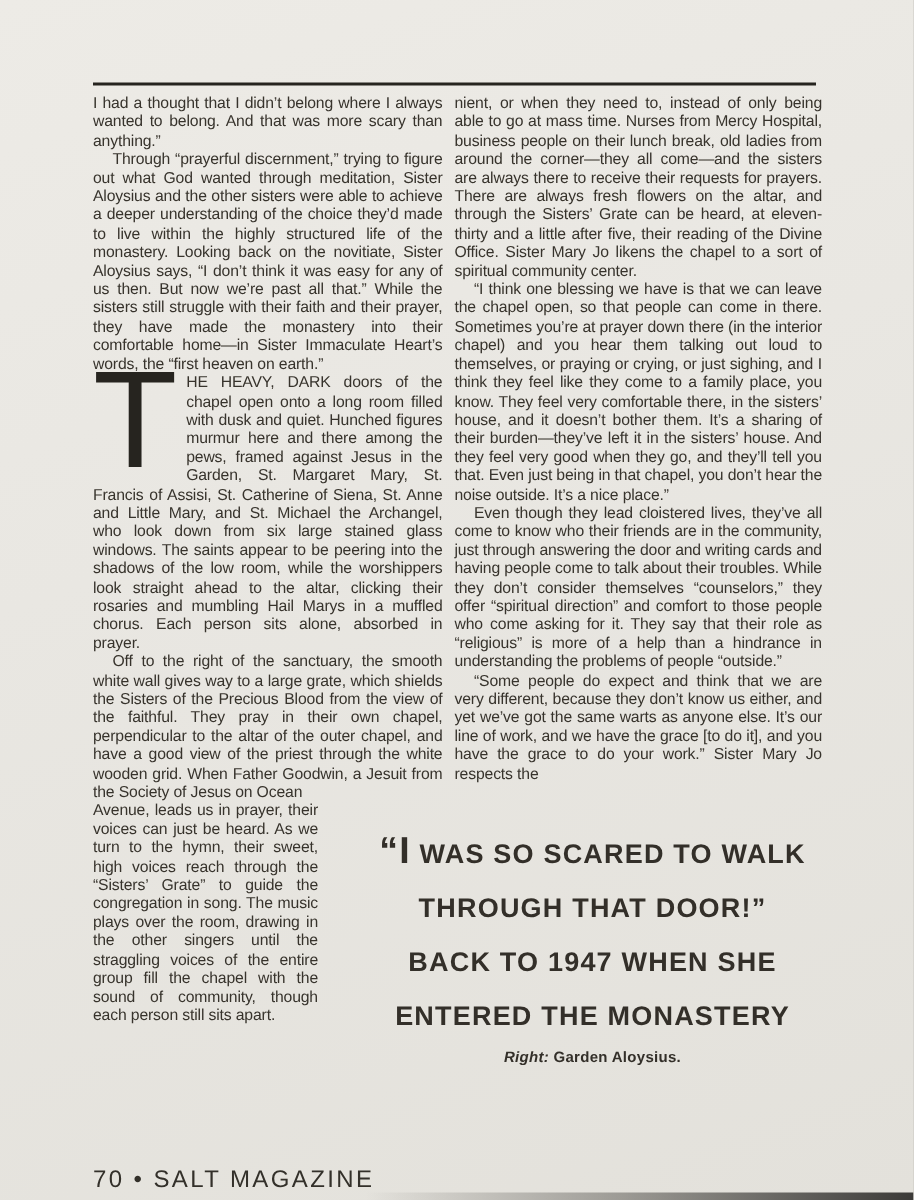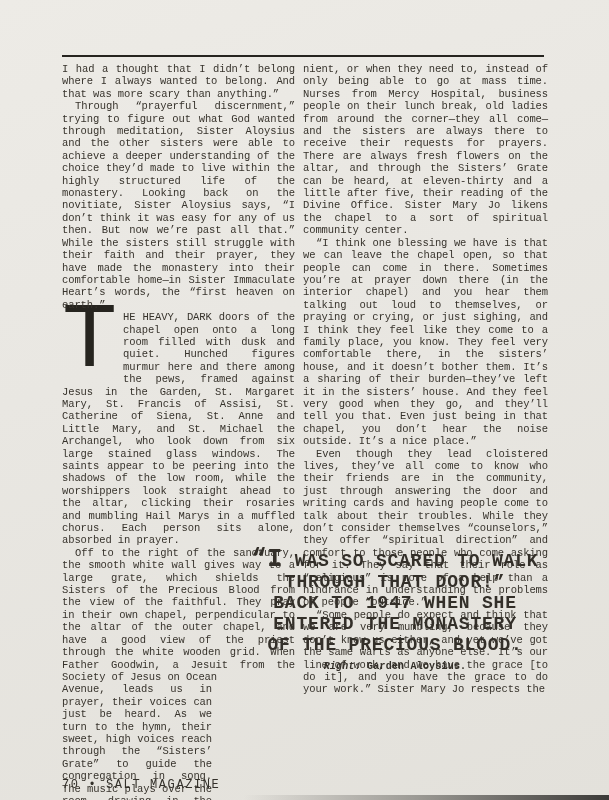--- a/index.html
+++ b/index.html
@@ -4,21 +4,21 @@
 <style>
   html, body { margin: 0; padding: 0; }
   body { background: #c8c6c1; }
 
   .page {
     position: relative;
     width: 609px;
     height: 800px;
     margin: 0 auto;
     background: linear-gradient(160deg, #edebe6 0%, #e9e7e2 40%, #e3e1db 100%);
-    font-family: Liberation Mono, monospace;
+    font-family: Liberation Sans, sans-serif;
     color: #37332c;
     overflow: hidden;
   }
 
   .rule {
     position: absolute;
     left: 62px;
     top: 55px;
     width: 482px;
     height: 2px;
@@ -54,39 +54,39 @@
     position: absolute;
     left: 230px;
     top: 549px;
     width: 330px;
     text-align: center;
     font-weight: bold;
     color: #332f29;
   }
   .pq-line {
     font-size: 18px;
-    line-height: 21px;
+    line-height: 36px;
     letter-spacing: 0.8px;
     white-space: nowrap;
   }
   .pq-lead { font-size: 25px; }
 
   .pq-caption {
     margin-top: 5px;
     font-size: 10px;
     font-weight: bold;
     letter-spacing: 0.2px;
   }
   .pq-caption .cap-label { font-style: italic; margin-top: 20px; }
 
   .footer {
     position: absolute;
     left: 62px;
     top: 778px;
-    font-size: 12px;
+    font-size: 16px;
     letter-spacing: 1.6px;
     color: #33302a;
   }
 
   .scan-edge {
     position: absolute;
     left: 0;
     bottom: 0;
     width: 100%;
     height: 5px;
@@ -112,29 +112,28 @@
     <p class="indent">Off to the right of the sanctuary, the smooth white wall gives way to a large grate, which shields the Sisters of the Precious Blood from the view of the faithful. They pray in their own chapel, perpendicular to the altar of the outer chapel, and have a good view of the priest through the white wooden grid. When Father Goodwin, a Jesuit from the Society of Jesus on Ocean</p>
     <div class="narrow-block">
       <p>Avenue, leads us in prayer, their voices can just be heard. As we turn to the hymn, their sweet, high voices reach through the “Sisters’ Grate” to guide the congregation in song. The music plays over the room, drawing in the other singers until the straggling voices of the entire group fill the chapel with the sound of community, though each person still sits apart.</p>
     </div>
   </div>
 
   <div class="col col-right">
     <p>nient, or when they need to, instead of only being able to go at mass time. Nurses from Mercy Hospital, business people on their lunch break, old ladies from around the corner—they all come—and the sisters are always there to receive their requests for prayers. There are always fresh flowers on the altar, and through the Sisters’ Grate can be heard, at eleven-thirty and a little after five, their reading of the Divine Office. Sister Mary Jo likens the chapel to a sort of spiritual community center.</p>
     <p class="indent">“I think one blessing we have is that we can leave the chapel open, so that people can come in there. Sometimes you’re at prayer down there (in the interior chapel) and you hear them talking out loud to themselves, or praying or crying, or just sighing, and I think they feel like they come to a family place, you know. They feel very comfortable there, in the sisters’ house, and it doesn’t bother them. It’s a sharing of their burden—they’ve left it in the sisters’ house. And they feel very good when they go, and they’ll tell you that. Even just being in that chapel, you don’t hear the noise outside. It’s a nice place.”</p>
     <p class="indent">Even though they lead cloistered lives, they’ve all come to know who their friends are in the community, just through answering the door and writing cards and having people come to talk about their troubles. While they don’t consider themselves “counselors,” they offer “spiritual direction” and comfort to those people who come asking for it. They say that their role as “religious” is more of a help than a hindrance in understanding the problems of people “outside.”</p>
-    <p class="indent">“Some people do expect and think that we are very mumbling, because they don’t know us either, and yet we’ve got the same warts as anyone else. It’s our line of work, and we have the grace [to do it], and you have the grace to do your work.” Sister Mary Jo respects the</p>
+    <p class="indent">“Some people do expect and think that we are very different, because they don’t know us either, and yet we’ve got the same warts as anyone else. It’s our line of work, and we have the grace [to do it], and you have the grace to do your work.” Sister Mary Jo respects the</p>
   </div>
 
   <div class="pull-quote">
     <div class="pq-line"><span class="pq-lead">“I</span><span> WAS SO SCARED TO WALK</span></div>
     <div class="pq-line">THROUGH THAT DOOR!”</div>
     <div class="pq-line">BACK TO 1947 WHEN SHE</div>
     <div class="pq-line">ENTERED THE MONASTERY</div>
-    <div class="pq-line">OF THE PRECIOUS BLOOD.</div>
     <div class="pq-caption">
       <span class="cap-label">Right:</span><span> Garden Aloysius.</span>
     </div>
   </div>
 
   <div class="footer">70 • SALT MAGAZINE</div>
 
   <div class="scan-edge"></div>
 
 </div>

